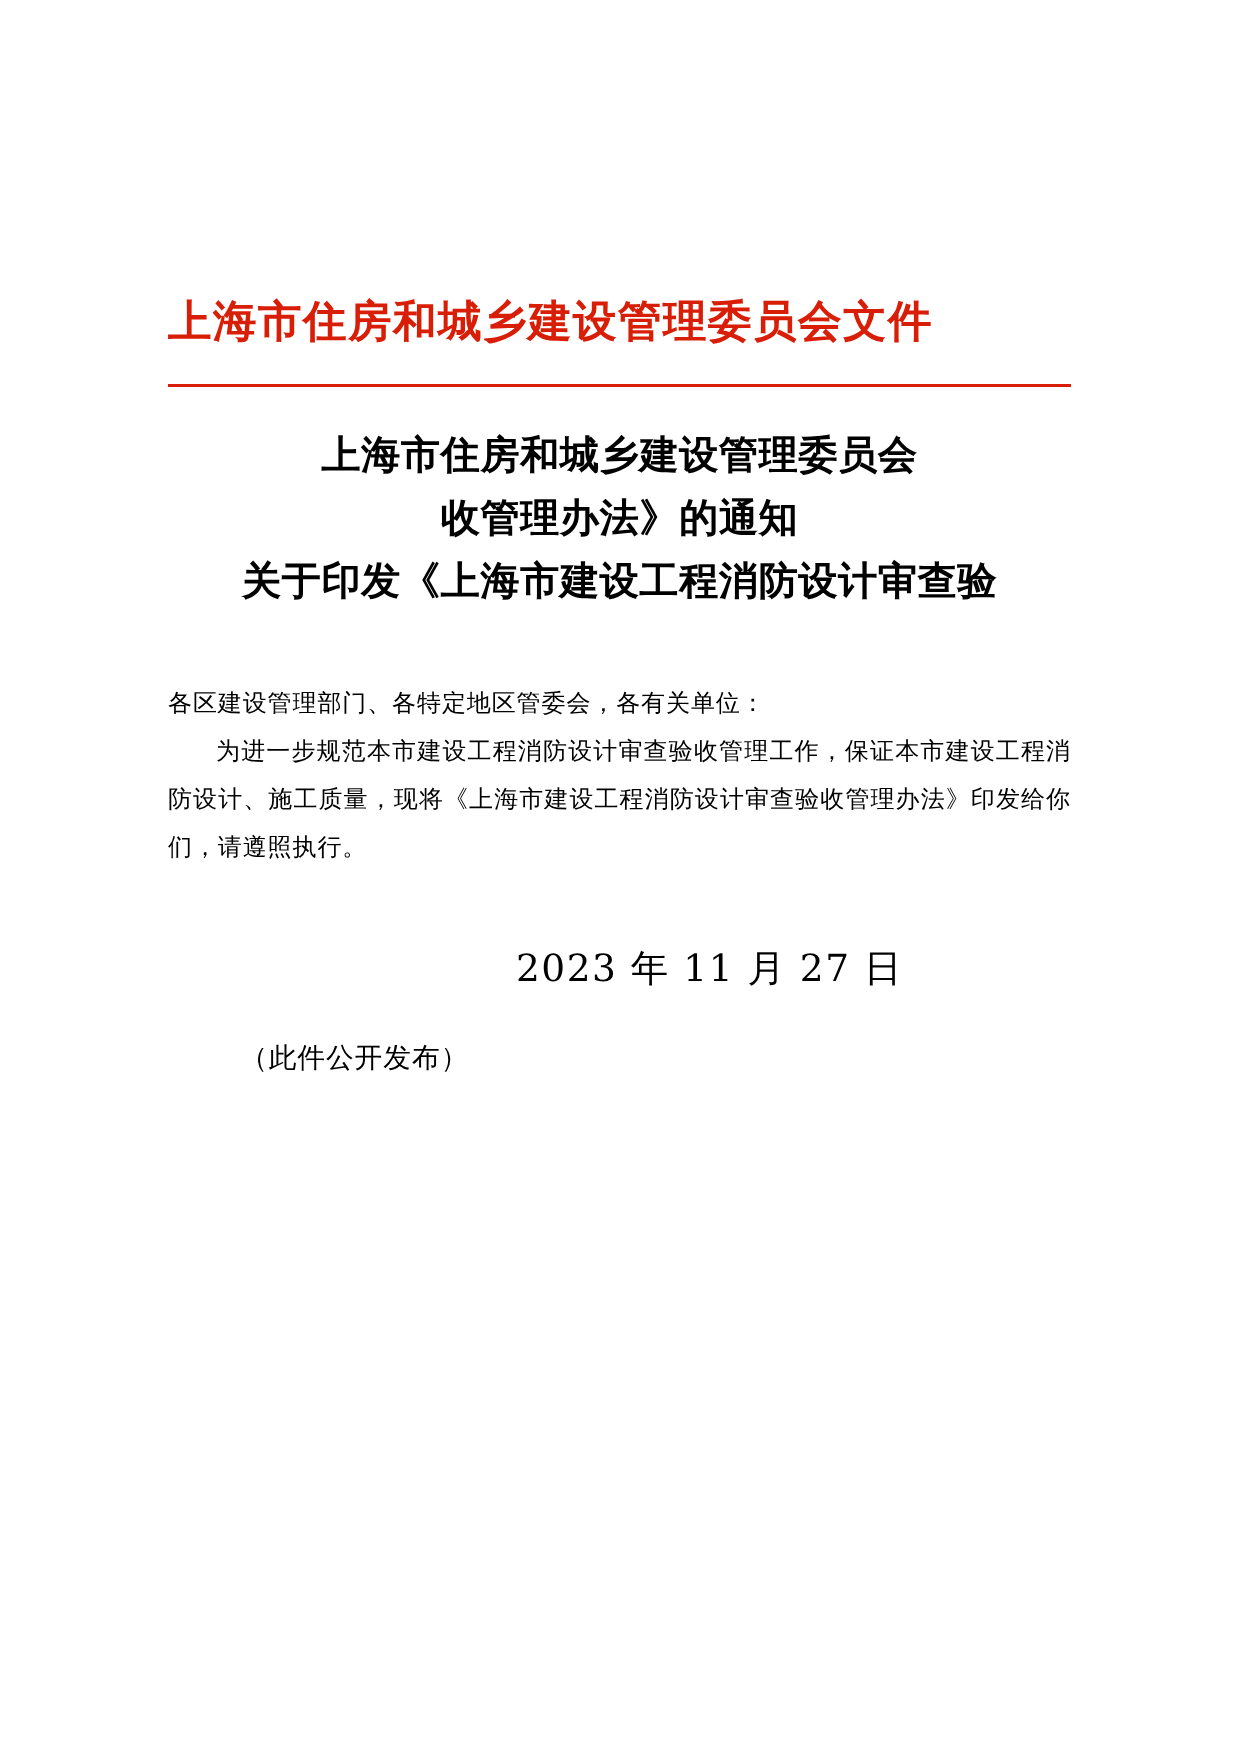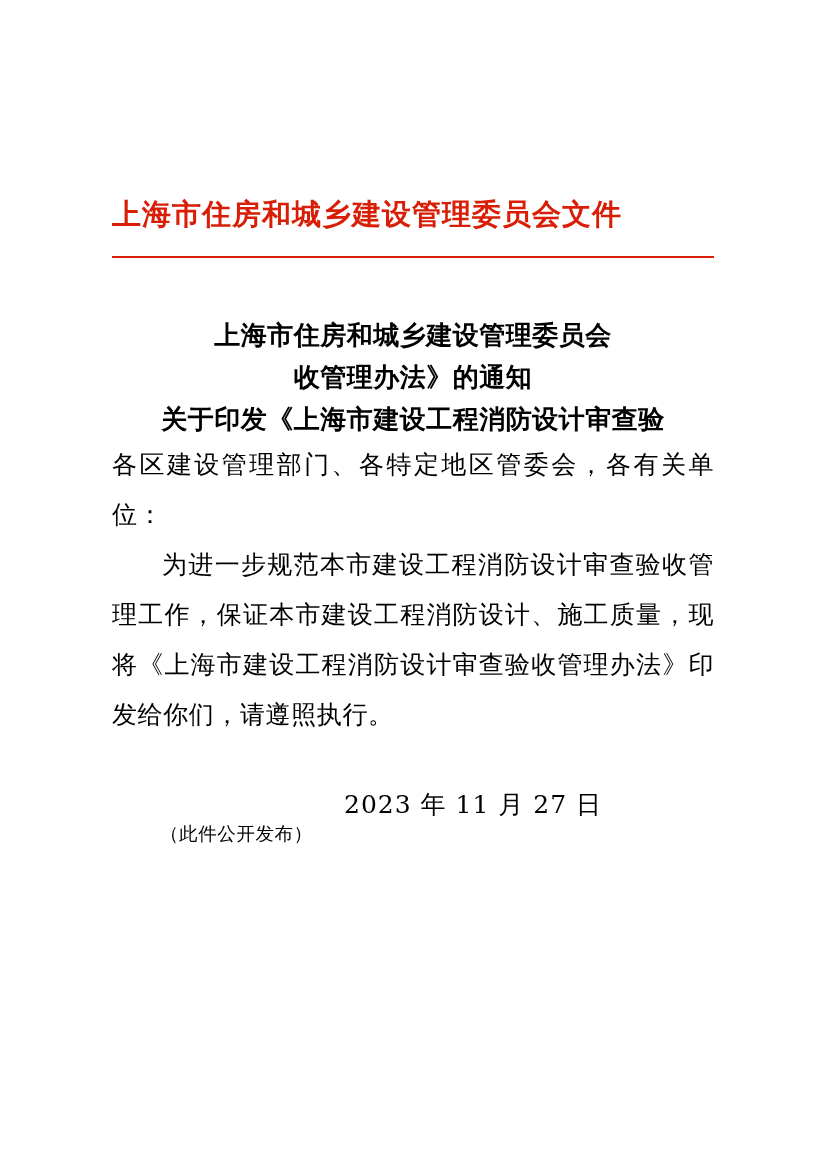--- a/index.html
+++ b/index.html
@@ -39,47 +39,49 @@
     letter-spacing: 1px;
     color: #111111;
   }
   .red-rule {
     margin-top: 22px;
     height: 2px;
     background: #d81e06;
     width: 100%;
   }
   .notice-title {
-    margin-top: 56px;
+    margin-top: 25px;
     text-align: center;
     font-weight: bold;
     font-size: 26px;
     line-height: 1.62;
     letter-spacing: 0.5px;
   }
   .body-text {
-    font-size: 25px;
+    margin-top: 44px;
+    font-size: 16px;
     line-height: 2.0;
     text-align: justify;
     letter-spacing: 0.6px;
   }
   .body-text p {
     margin: 0;
   }
   .indent2 {
     text-indent: 2em;
   }
   .date-line {
     margin-top: 48px;
     text-align: center;
     padding-left: 120px;
     font-size: 25px;
     letter-spacing: 1px;
   }
   .release-note {
+    margin-top: 30px;
     padding-left: 48px;
     font-size: 18.5px;
     letter-spacing: 0.6px;
   }
 </style>
 </head>
 <body>
 
 <div class="page">
 

